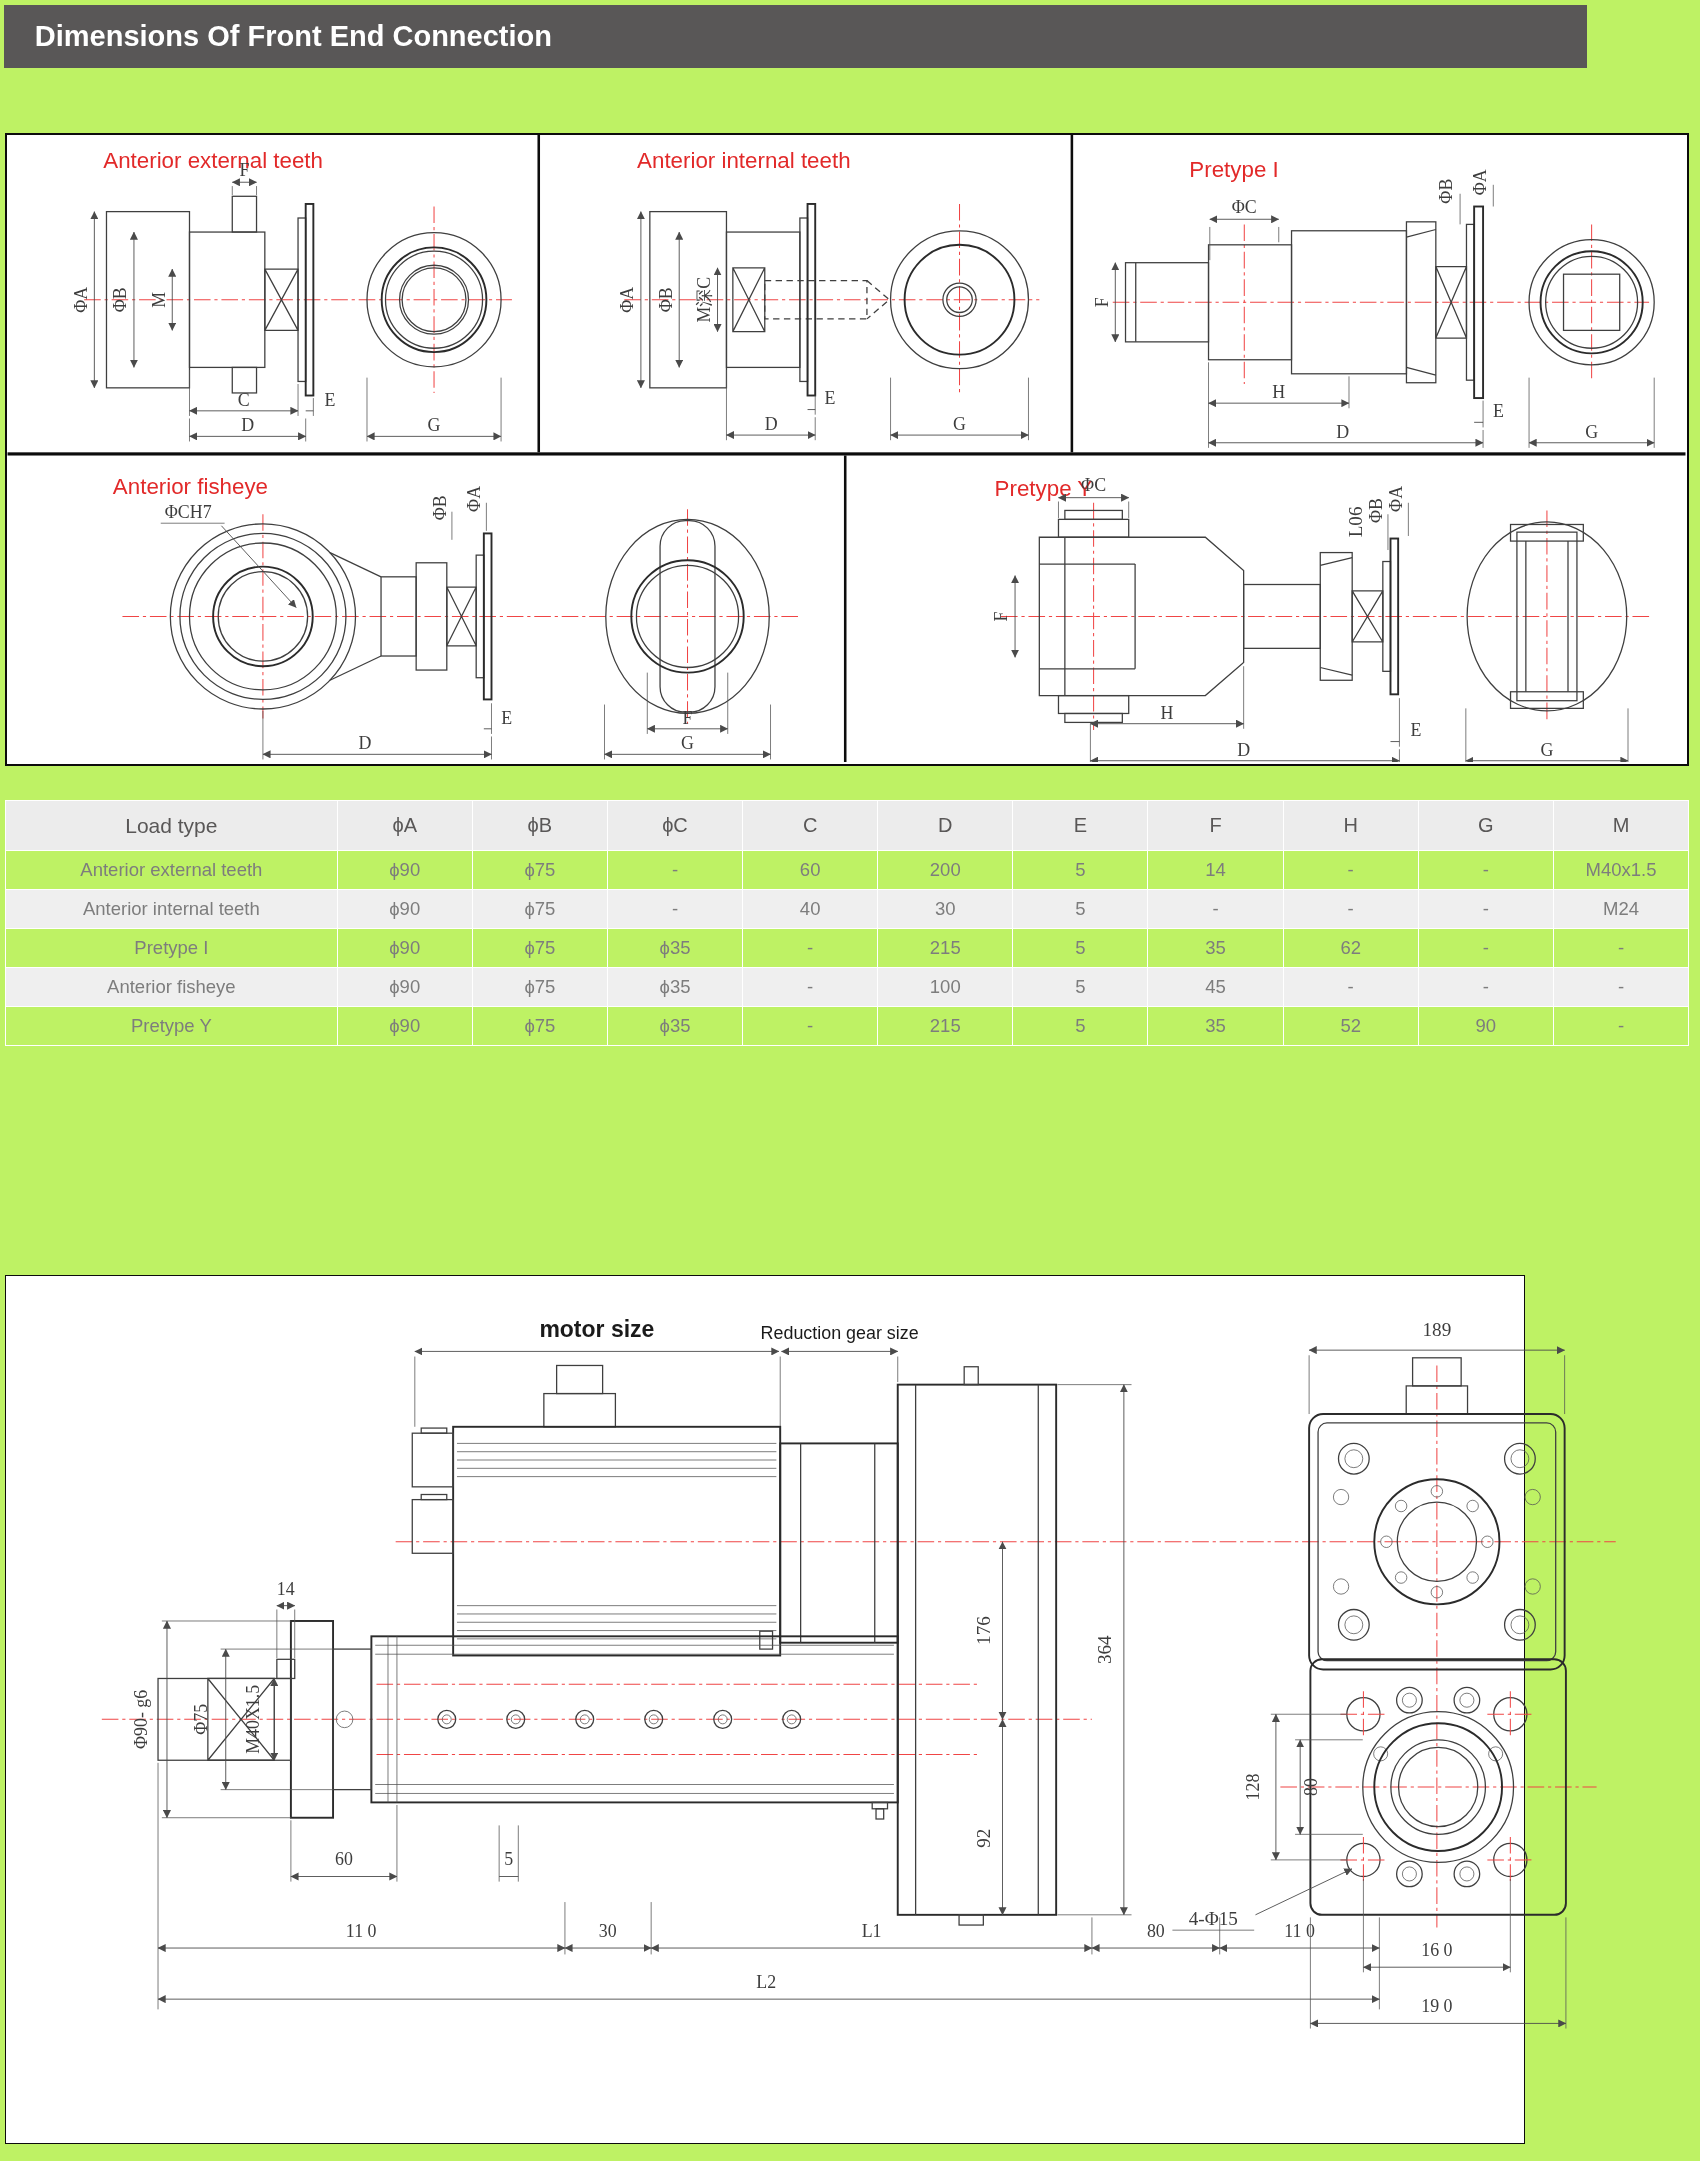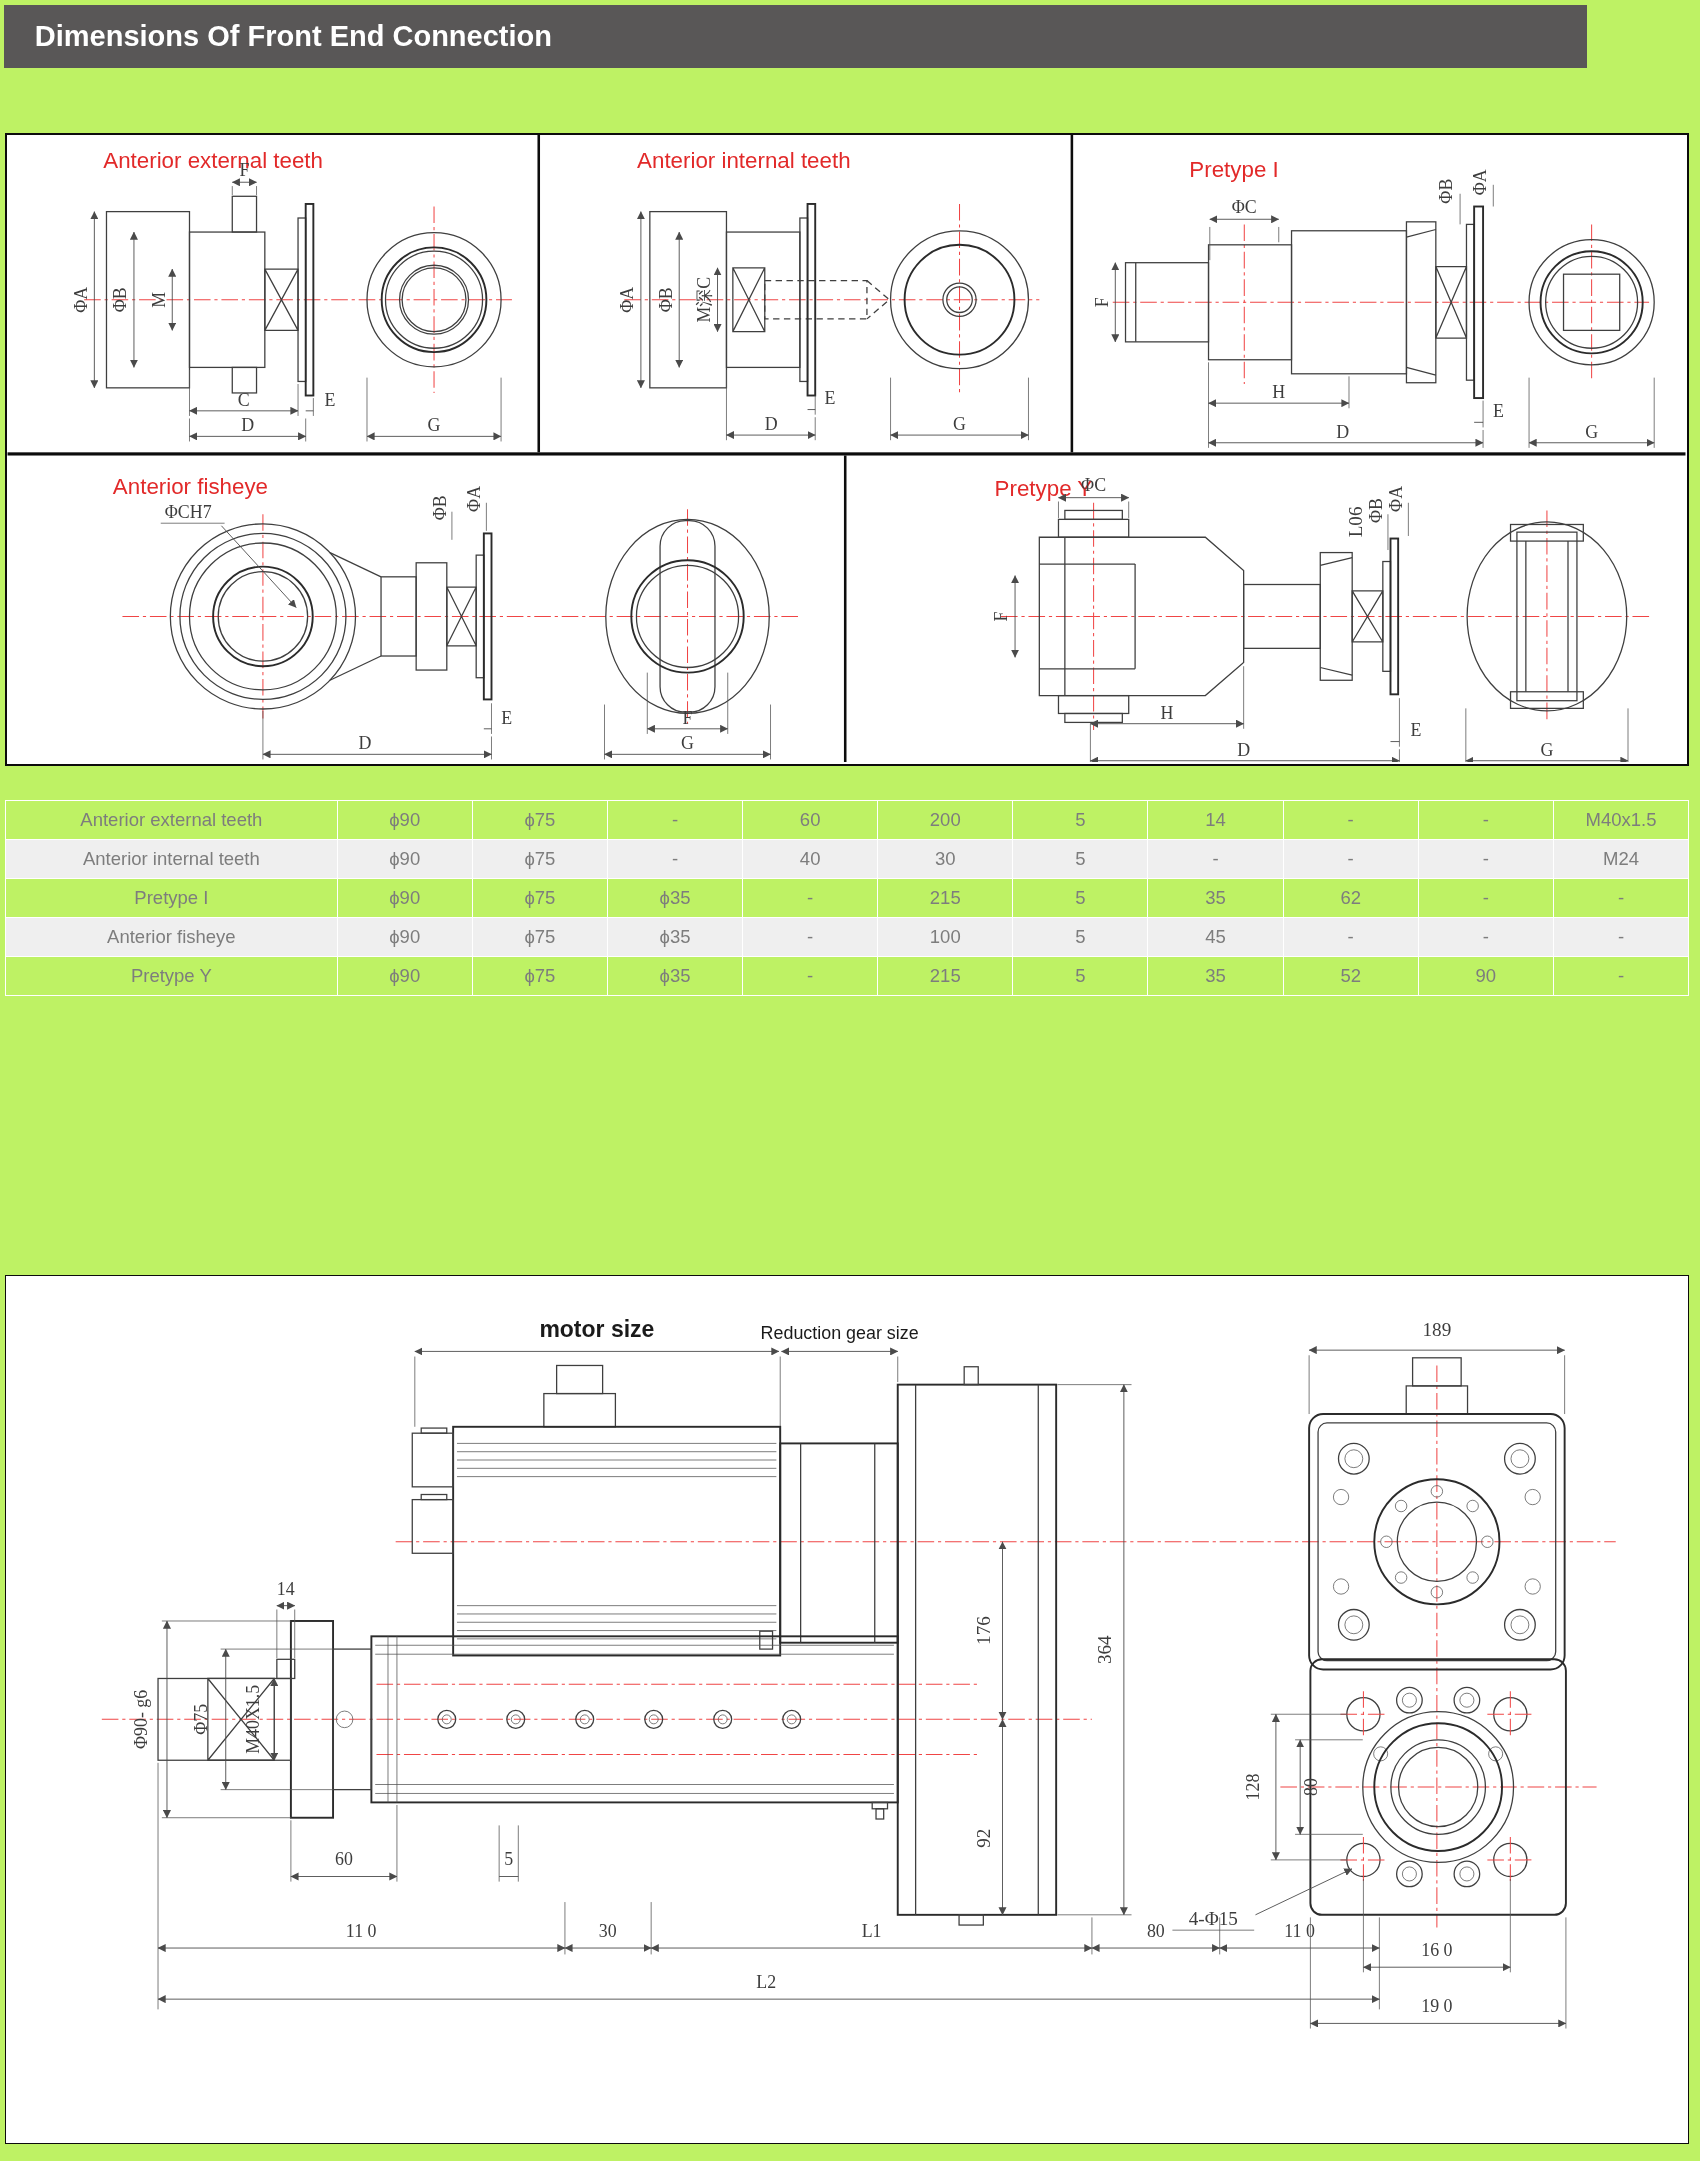--- a/index.html
+++ b/index.html
@@ -4,21 +4,21 @@
 <style>
   html,body{margin:0;padding:0;background:#ffffff;}
   #page{position:relative;width:1700px;height:2161px;background:#bef264;overflow:hidden;
         font-family:"Liberation Sans",sans-serif;}
   .hdrbar{position:absolute;left:3.8px;width:1583px;background:#595757;color:#fff;
           font-weight:bold;box-sizing:border-box;padding-left:31px;}
   #hdr1{top:5.1px;height:63px;line-height:63px;font-size:29px;}
   #hdr2{top:1179px;height:74px;line-height:74px;font-size:35px;}
   .panel{position:absolute;left:5.1px;box-sizing:border-box;border:2.6px solid #0c0c0c;background:#fff;}
   #panel1{top:133px;width:1684px;height:633px;}
-  #panel2{top:1275px;width:1684px;height:869px;border-width:1.9px;}
+  #panel2{top:1275px;width:1520px;height:869px;border-width:1.9px;}
   #dimtable{position:absolute;left:5.1px;top:800px;width:1684px;border-collapse:collapse;
             table-layout:fixed;text-align:center;}
   #dimtable th{height:47px;background:#ececec;color:#595757;font-size:20px;font-weight:normal;
                border:1.9px solid #fff;}
   #dimtable td{height:36px;color:#7d7d7d;font-size:18.5px;border:1.9px solid #fff;}
   #dimtable tr.alt td{background:#efefef;}
   #dimtable th.loadcol{font-size:21px;}
   
   .ol{fill:none;stroke:#3f3f3f;stroke-width:2px;}
   .olt{fill:none;stroke:#2b2b2b;stroke-width:3px;}
@@ -306,20 +306,33 @@
         <col>
         <col>
         <col>
         <col>
         <col>
         <col>
         <col>
         <col>
     </colgroup>
     <tbody>
+        <tr>
+      <th class="loadcol">Load type</th>
+      <th>ϕA</th>
+      <th>ϕB</th>
+      <th>ϕC</th>
+      <th>C</th>
+      <th>D</th>
+      <th>E</th>
+      <th>F</th>
+      <th>H</th>
+      <th>G</th>
+      <th>M</th>
+    </tr>
     <tr>
       <td>Anterior external teeth</td>
           <td>ϕ90</td>
           <td>ϕ75</td>
           <td>-</td>
           <td>60</td>
           <td>200</td>
           <td>5</td>
           <td>14</td>
           <td>-</td>

